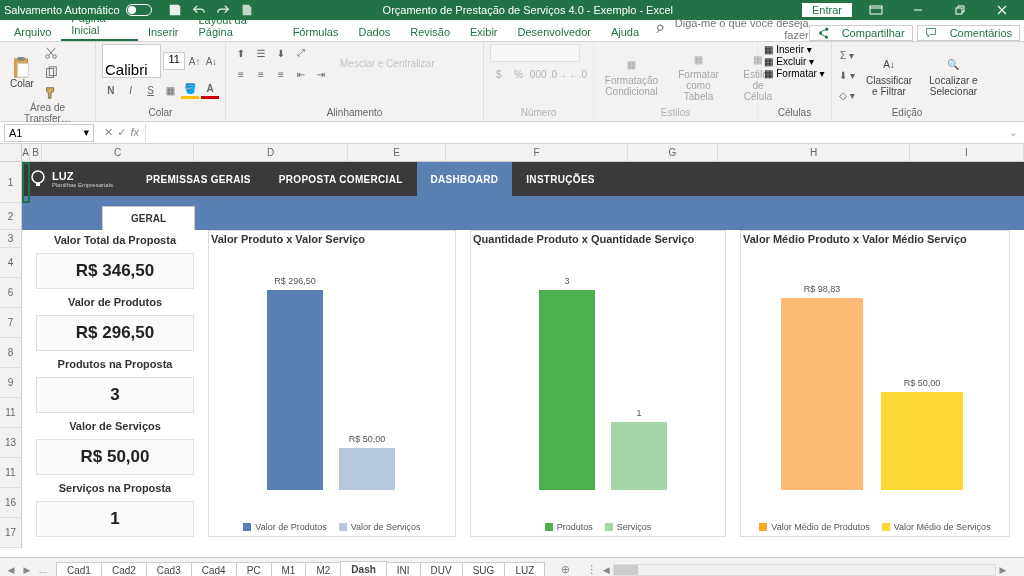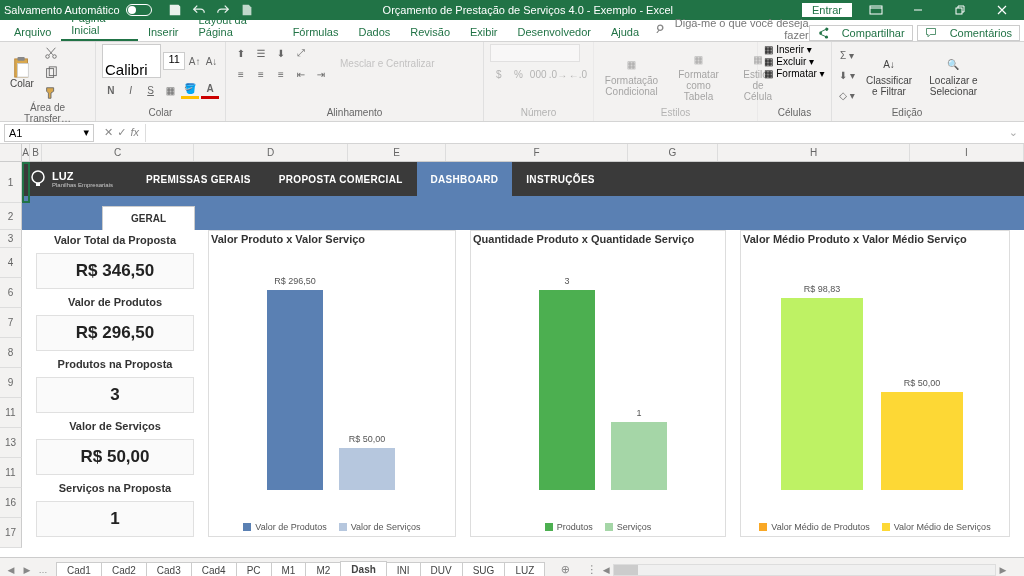--- a/index.html
+++ b/index.html
@@ -465,21 +465,21 @@
           <span class="legend-item">
               <span class="legend-sw" style="background:#a5d6a7"></span>
               <span>Serviços</span>
             </span>
         </div>
       </div>
 
       <div class="chart-panel" style="flex:1">
         <div class="chart-title">Valor Médio Produto x Valor Médio Serviço</div>
         <div class="chart-area">
-          <div class="bar" style="left:40px;width:82px;height:192px;background:#bef264">
+          <div class="bar" style="left:40px;width:82px;height:192px;background:#fdba74">
             <div class="bar-label">R$ 98,83</div>
           </div>
           <div class="bar" style="left:140px;width:82px;height:98px;background:#fdd835">
             <div class="bar-label">R$ 50,00</div>
           </div>
         </div>
         <div class="chart-legend">
           <span class="legend-item">
               <span class="legend-sw" style="background:#f9a825"></span>
               <span>Valor Médio de Produtos</span>

